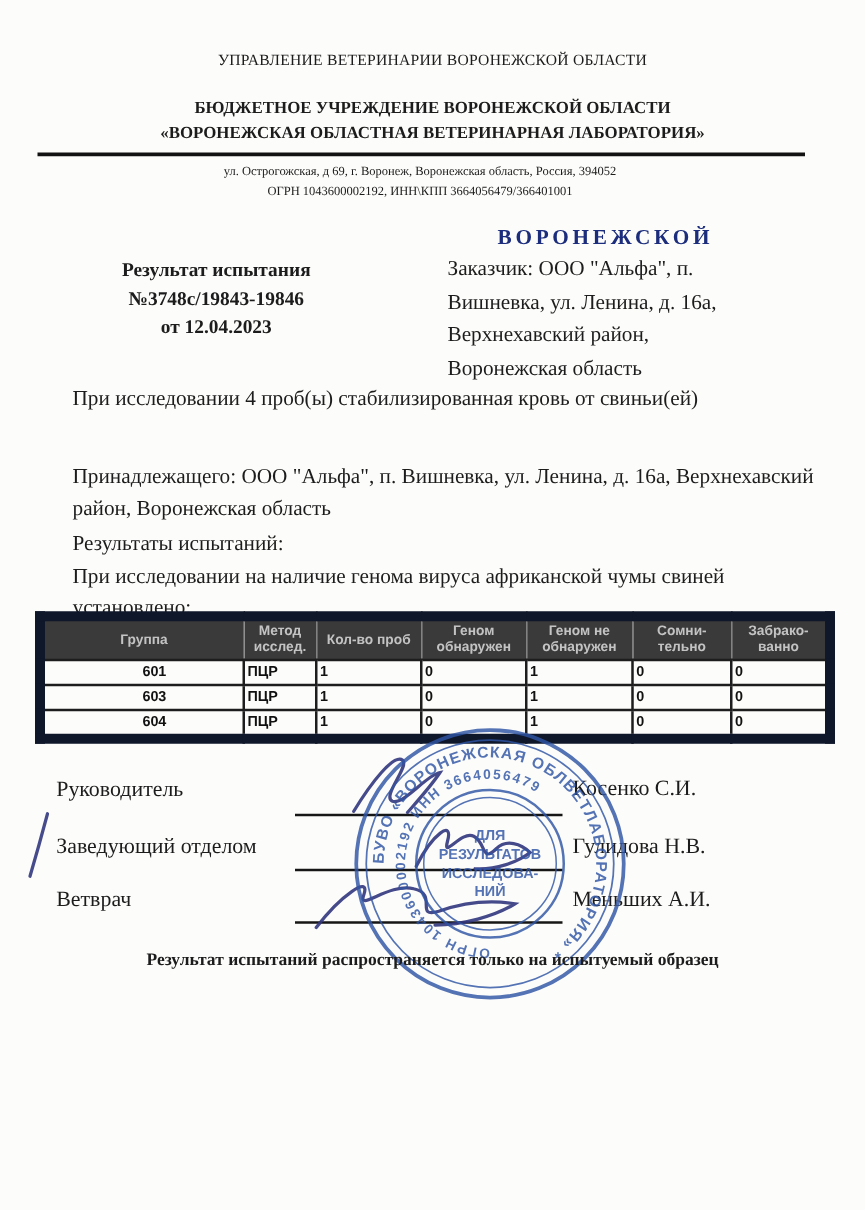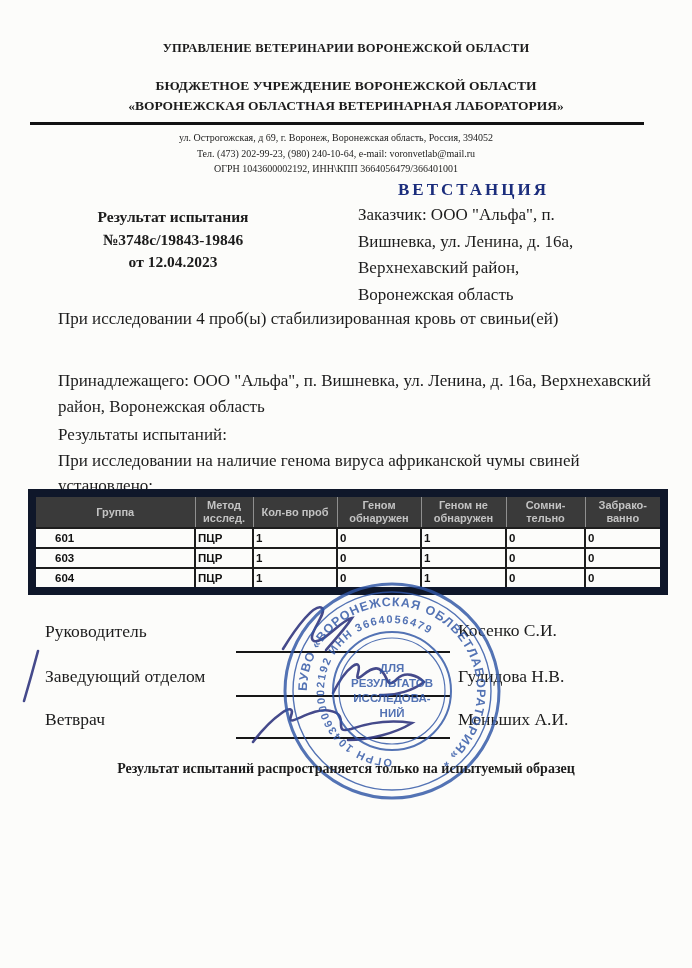--- a/index.html
+++ b/index.html
@@ -3,21 +3,21 @@
 <meta charset="utf-8">
 <style>
   html,body{margin:0;padding:0;background:#e8e8e8;}
   .page{
     position:relative;width:692px;height:968px;margin:0 auto;
     background:#fcfcfa;color:#1c1c1c;overflow:hidden;
     font-family:"Liberation Serif", serif;
   }
   
   .org-dept{position:absolute;top:41px;left:0;right:0;text-align:center;
-    font-size:12.5px;font-weight:700;letter-spacing:.2px;}
+    font-size:12.5px;font-weight:400;letter-spacing:.2px;}
   .org-name{position:absolute;top:76px;left:0;right:0;text-align:center;
     font-size:13.5px;font-weight:700;line-height:20px;}
   .rule{position:absolute;top:122px;left:30px;width:614px;height:3px;background:#121212;}
   .contacts{position:absolute;top:130px;left:0;right:20px;text-align:center;
     font-size:10px;line-height:15.5px;}
   .vetstation{position:absolute;top:180px;left:398px;
     font-size:17px;font-weight:700;letter-spacing:3px;color:#1b2d7c;}
   
   .result-block{position:absolute;top:206px;left:78px;width:190px;text-align:center;
     font-size:15.5px;font-weight:700;line-height:22.5px;}
@@ -33,21 +33,21 @@
   
   table.results{position:absolute;top:489px;left:28px;width:632px;
     border-collapse:collapse;table-layout:fixed;
     font-family:"Liberation Sans", sans-serif;border:8px solid #0f172a;}
   table.results th{
     background:#3a3a3a;color:#c3c3c3;font-size:11px;font-weight:700;
     border:1.5px solid #8f8f8f;padding:2px 1px;height:17px;line-height:13px;text-align:center;}
   table.results td{
     border:2px solid #1d1d1d;font-size:11.5px;font-weight:700;color:#111;
     height:18px;padding:0 2px;text-align:left;background:#fcfcfa;}
-  table.results td:first-child{text-align:left;padding-left:19px;}
+  table.results td:first-child{text-align:center;padding-left:19px;}
   
   .sig-label{position:absolute;left:45px;font-size:17.5px;}
   .sig-name{position:absolute;left:458px;font-size:17.5px;}
   .sig-line{position:absolute;left:236px;width:214px;height:2px;background:#161616;}
   .lab1{top:621px}.lab2{top:666px}.lab3{top:709px}
   .nam1{top:620px}.nam2{top:666px}.nam3{top:709px}
   .lin1{top:651px}.lin2{top:695px}.lin3{top:737px}
   
   .ink-overlay{position:absolute;left:0;top:0;width:692px;height:968px;pointer-events:none;}
   .stamp{position:absolute;left:281px;top:580px;width:222px;height:222px;opacity:.82;pointer-events:none;}
@@ -62,24 +62,23 @@
 <div class="page">
 
   <div class="org-dept">УПРАВЛЕНИЕ ВЕТЕРИНАРИИ ВОРОНЕЖСКОЙ ОБЛАСТИ</div>
   <div class="org-name">
     <div>БЮДЖЕТНОЕ УЧРЕЖДЕНИЕ ВОРОНЕЖСКОЙ ОБЛАСТИ</div>
     <div>«ВОРОНЕЖСКАЯ ОБЛАСТНАЯ ВЕТЕРИНАРНАЯ ЛАБОРАТОРИЯ»</div>
   </div>
   <div class="rule"></div>
   <div class="contacts">
     <div>ул. Острогожская, д 69, г. Воронеж, Воронежская область, Россия, 394052</div>
-    <div>Тел. (473) 202-99-23, (980) 240-10-64, e-mail: voronvetlab@mail.ru</div>
     <div>ОГРН 1043600002192, ИНН\КПП 3664056479/366401001</div>
   </div>
-  <div class="vetstation">ВЕТСТАНЦИЯ</div>
+  <div class="vetstation">ВОРОНЕЖСКОЙ</div>
 
   <div class="result-block">
     <div>Результат испытания</div>
     <div>№3748с/19843-19846</div>
     <div>от 12.04.2023</div>
   </div>
   <div class="customer-block">
     <div>Заказчик: ООО "Альфа", п.</div>
     <div>Вишневка, ул. Ленина, д. 16а,</div>
     <div>Верхнехавский район,</div>

